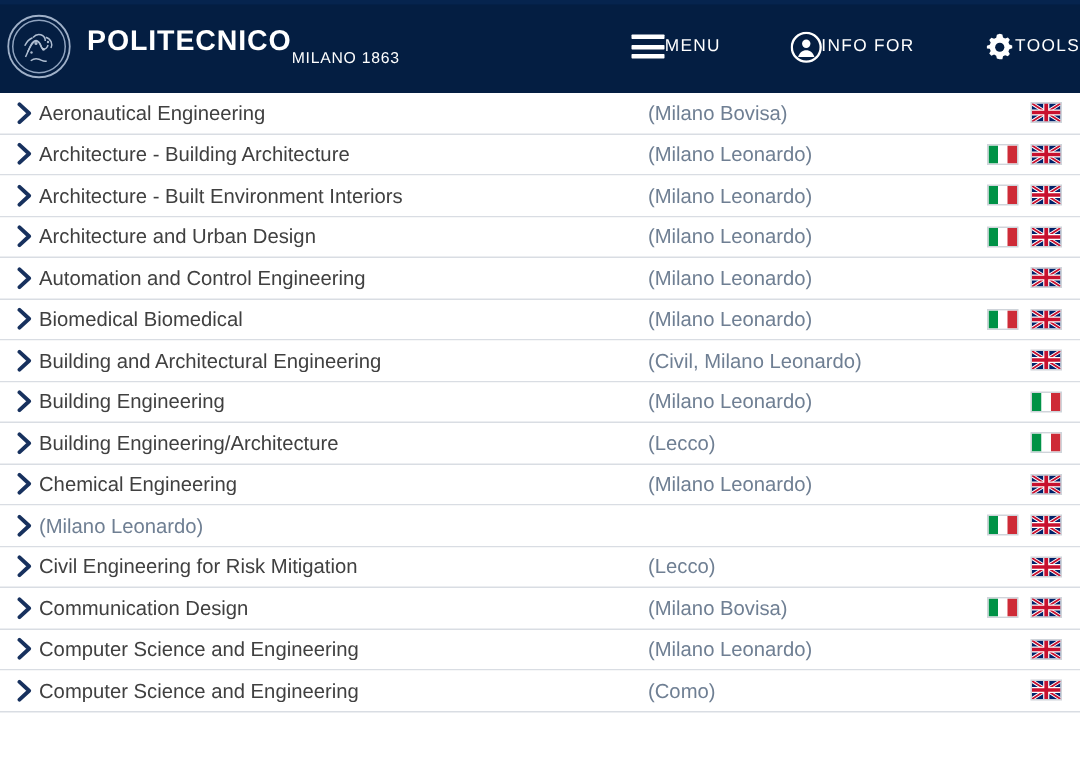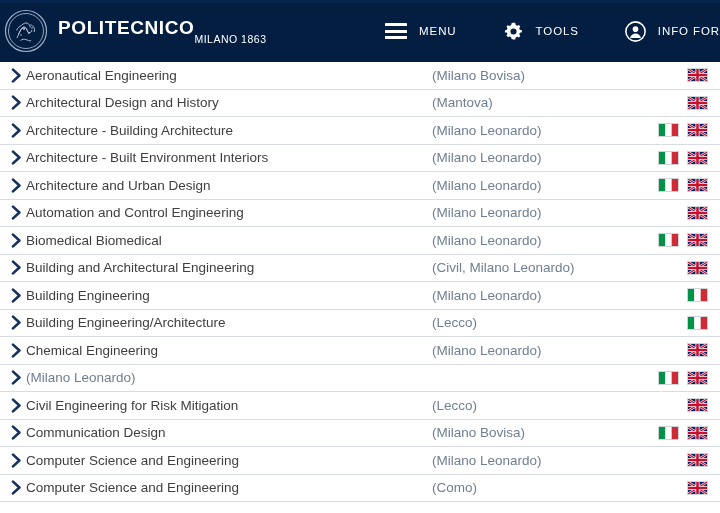--- a/index.html
+++ b/index.html
@@ -66,21 +66,21 @@
 
   .header-nav {
     margin-left: auto;
     display: flex;
     align-items: center;
     height: 100%;
   }
   .hnav-item {
     display: flex;
     align-items: center;
-    gap: 12px;
+    gap: 0;
     color: #ffffff;
     font-size: 11.5px;
     letter-spacing: .9px;
     cursor: pointer;
     padding: 0 0 0 0;
     height: 100%;
   }
   .hnav-item + .hnav-item { margin-left: 46px; }
   .hnav-label { white-space: nowrap; }
 
@@ -187,39 +187,39 @@
       <span class="icon-burger">
         <i></i>
           <i></i>
           <i></i>
       </span>
       <span class="hnav-label">MENU</span>
     </div>
 
     <div class="hnav-item">
       <span>
-        <svg class="icon-gear" viewBox="0 0 24 24" aria-hidden="true">
-          <path fill="#ffffff" d="M12 1.8l2 .5.5 2.2 1.6.9 2.1-.8 1.5 1.6-1.1 2 .7 1.7 2.2.7v2.2l-2.2.7-.7 1.7 1.1 2-1.5 1.6-2.1-.8-1.6.9-.5 2.2-2.2.1-2-.6-.5-2.1-1.6-.9-2.1.8-1.6-1.6 1.1-2-.7-1.7L2.2 13v-2.2l2.2-.7.7-1.7-1.1-2 1.6-1.6 2.1.8 1.6-.9.5-2.2z"></path>
-          <circle cx="12" cy="12" r="3.5" fill="#041e42"></circle>
-        </svg>
-      </span>
-      <span class="hnav-label">TOOLS</span>
-    </div>
-
-    <div class="hnav-item">
-      <span>
         <svg class="icon-person" viewBox="0 0 24 24" aria-hidden="true">
           <circle cx="12" cy="12" r="11" fill="none" stroke="#ffffff" stroke-width="1.8"></circle>
           <circle cx="12" cy="9.3" r="3.2" fill="#ffffff"></circle>
           <path d="M5.8 19.4c.9-3.4 3.3-5.2 6.2-5.2s5.3 1.8 6.2 5.2" fill="#ffffff"></path>
         </svg>
       </span>
       <span class="hnav-label">INFO FOR</span>
     </div>
 
+    <div class="hnav-item">
+      <span>
+        <svg class="icon-gear" viewBox="0 0 24 24" aria-hidden="true">
+          <path fill="#ffffff" d="M12 1.8l2 .5.5 2.2 1.6.9 2.1-.8 1.5 1.6-1.1 2 .7 1.7 2.2.7v2.2l-2.2.7-.7 1.7 1.1 2-1.5 1.6-2.1-.8-1.6.9-.5 2.2-2.2.1-2-.6-.5-2.1-1.6-.9-2.1.8-1.6-1.6 1.1-2-.7-1.7L2.2 13v-2.2l2.2-.7.7-1.7-1.1-2 1.6-1.6 2.1.8 1.6-.9.5-2.2z"></path>
+          <circle cx="12" cy="12" r="3.5" fill="#041e42"></circle>
+        </svg>
+      </span>
+      <span class="hnav-label">TOOLS</span>
+    </div>
+
   </div>
 </div>
 
 <div class="course-list">
     <div class="course-row">
       <span class="row-chevron">
         <svg width="11" height="15" viewBox="0 0 11 15" aria-hidden="true">
           <path d="M2 1.6 L8.4 7.5 L2 13.4" fill="none" stroke="#17315e" stroke-width="2.6" stroke-linecap="round" stroke-linejoin="round"></path>
         </svg>
       </span>
@@ -236,40 +236,20 @@
           </svg>
         </span>
       </span>
     </div>
     <div class="course-row">
       <span class="row-chevron">
         <svg width="11" height="15" viewBox="0 0 11 15" aria-hidden="true">
           <path d="M2 1.6 L8.4 7.5 L2 13.4" fill="none" stroke="#17315e" stroke-width="2.6" stroke-linecap="round" stroke-linejoin="round"></path>
         </svg>
       </span>
-      <span class="row-name">Architectural Design and History</span>
-      <span class="row-campus">(Mantova)</span>
-      <span class="row-flags">
-        <span class="flag" title="English">
-          <svg viewBox="0 0 60 40" preserveAspectRatio="none">
-            <rect width="60" height="40" fill="#012169"></rect>
-            <path d="M0,0 L60,40 M60,0 L0,40" stroke="#ffffff" stroke-width="8"></path>
-            <path d="M0,0 L60,40 M60,0 L0,40" stroke="#C8102E" stroke-width="4"></path>
-            <path d="M30,0 L30,40 M0,20 L60,20" stroke="#ffffff" stroke-width="13"></path>
-            <path d="M30,0 L30,40 M0,20 L60,20" stroke="#C8102E" stroke-width="8"></path>
-          </svg>
-        </span>
-      </span>
-    </div>
-    <div class="course-row">
-      <span class="row-chevron">
-        <svg width="11" height="15" viewBox="0 0 11 15" aria-hidden="true">
-          <path d="M2 1.6 L8.4 7.5 L2 13.4" fill="none" stroke="#17315e" stroke-width="2.6" stroke-linecap="round" stroke-linejoin="round"></path>
-        </svg>
-      </span>
       <span class="row-name">Architecture - Building Architecture</span>
       <span class="row-campus">(Milano Leonardo)</span>
       <span class="row-flags">
         <span class="flag" title="Italian">
           <svg viewBox="0 0 30 20" preserveAspectRatio="none">
             <rect x="0" y="0" width="10" height="20" fill="#009246"></rect>
             <rect x="10" y="0" width="10" height="20" fill="#ffffff"></rect>
             <rect x="20" y="0" width="10" height="20" fill="#ce2b37"></rect>
           </svg>
         </span>

